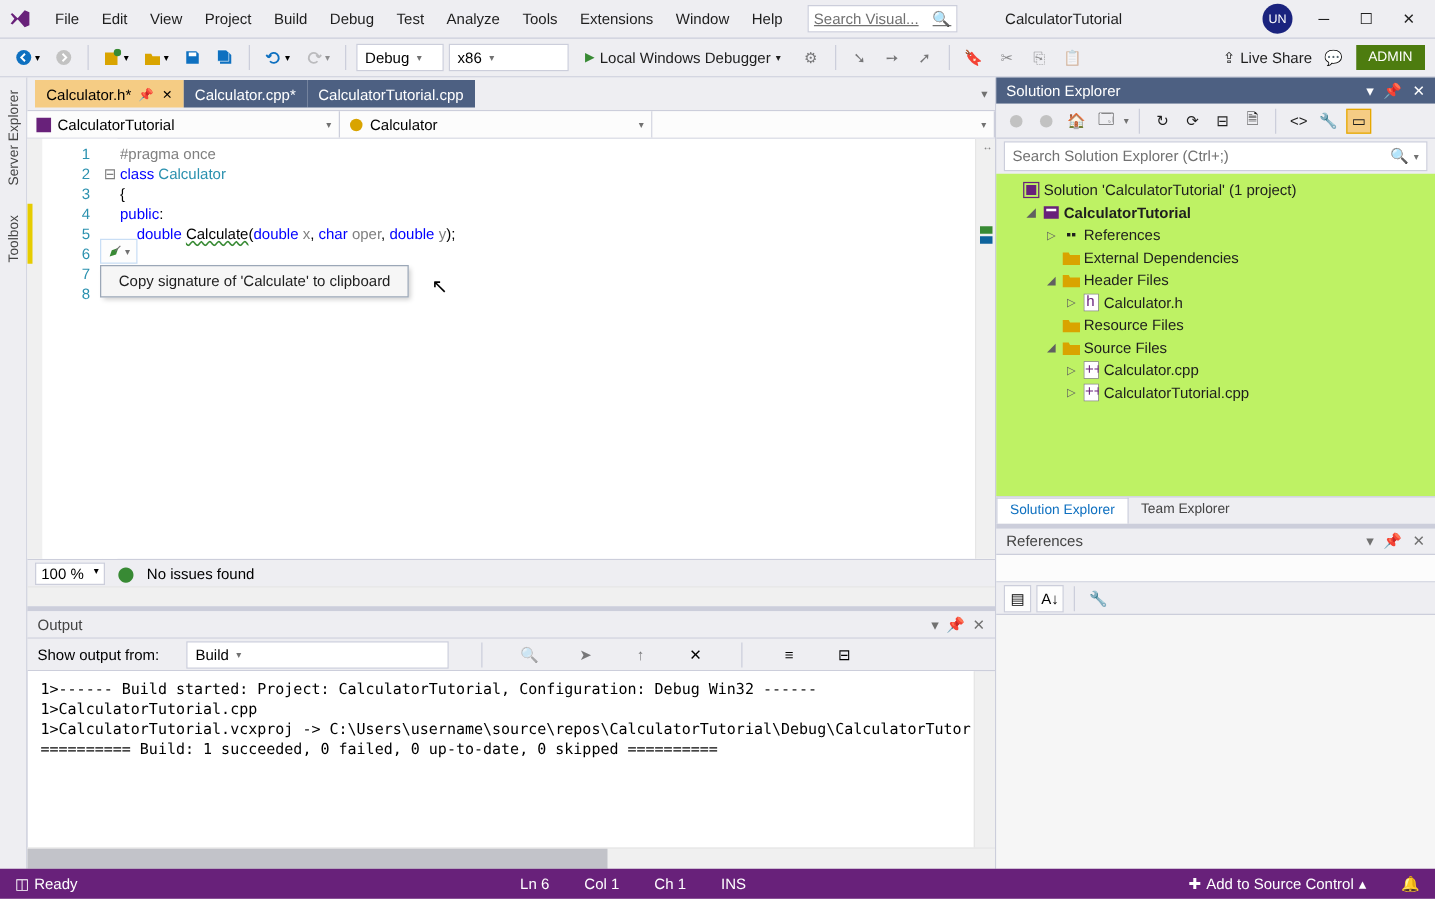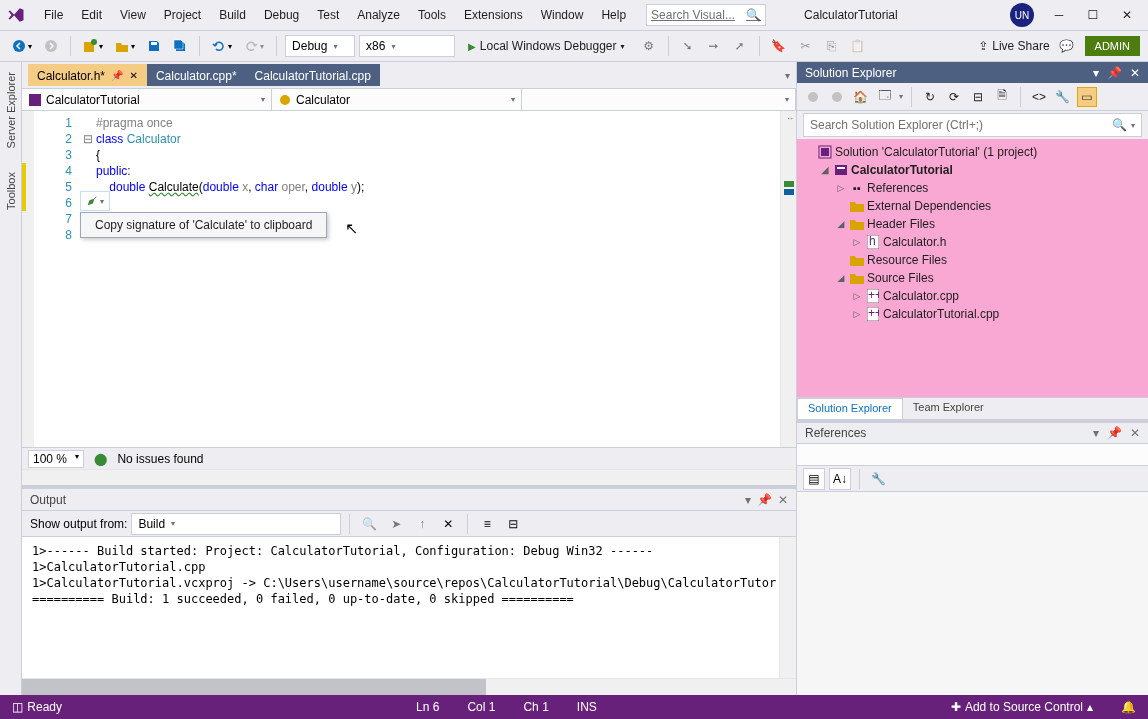--- a/index.html
+++ b/index.html
@@ -73,36 +73,36 @@
 
 .statusbar-editor { height: 22px; border-top: 1px solid #cccedb; background: #eeeef2; display: flex; align-items: center; padding: 0 6px; gap: 10px; }
 .zoom { width: 56px; border: 1px solid #cccedb; background: #fff; font-size: 11px; padding: 1px 4px; display: flex; justify-content: space-between; }
 .ok-icon { color: #388a34; }
 .editor-scroll { height: 16px; background: #f0f0f0; border-top: 1px solid #e6e6e6; }
 
 .output { border-top: 4px solid #cccedb; display: flex; flex-direction: column; min-height: 210px; }
 .panel-header { height: 22px; background: #eeeef2; border-bottom: 1px solid #cccedb; display: flex; align-items: center; padding: 0 8px; }
 .panel-header .title { color: #444; }
 .panel-header .right { margin-left: auto; display: flex; gap: 6px; color: #717171; font-size: 10px; }
-.output-toolbar { height: 26px; background: #eeeef2; display: flex; align-items: center; padding: 0 8px; gap: 4px; border-bottom: 1px solid #cccedb; }
+.output-toolbar { height: 26px; background: #eeeef2; display: flex; align-items: center; padding: 0 8px; gap: 22px; border-bottom: 1px solid #cccedb; }
 .output-toolbar .combo { min-width: 210px; }
 .output-body { flex: 1; background: #fff; padding: 6px 10px; font-family: Consolas, monospace; font-size: 12px; color: #000; overflow: auto; white-space: pre; line-height: 16px; }
 .out-scroll-v { width: 17px; background: #f0f0f0; border-left: 1px solid #e6e6e6; }
 .out-scroll-h { height: 17px; background: #f0f0f0; border-top: 1px solid #e6e6e6; display: flex; }
 .out-scroll-h .thumb { width: 60%; height: 100%; background: #c2c3c9; }
 
 .right-pane { width: 352px; display: flex; flex-direction: column; border-left: 1px solid #cccedb; }
 .tool-header { height: 21px; background: #4d6082; color: #fff; display: flex; align-items: center; padding: 0 8px; font-size: 12px; }
 .tool-header .right { margin-left: auto; display: flex; gap: 8px; font-size: 10px; }
 .solexp-toolbar { height: 28px; background: #eeeef2; border-bottom: 1px solid #cccedb; display: flex; align-items: center; padding: 0 6px; gap: 4px; }
 .solexp-toolbar .tbi { width: 20px; height: 20px; display: flex; align-items: center; justify-content: center; cursor: pointer; color: #1e1e1e; }
 .solexp-toolbar .tbi.active { background: #f5cc84; border: 1px solid #e5a800; }
 .solexp-search { height: 24px; border: 1px solid #cccedb; margin: 2px 6px; background: #fff; display: flex; align-items: center; padding: 0 6px; color: #717171; font-size: 11px; }
 .solexp-search span:first-child { flex: 1; }
-.tree { flex: 1; background: #f9a8d4; overflow: auto; padding: 4px 0; }
+.tree { flex: 1; background: #bef264; overflow: auto; padding: 4px 0; }
 .tree-row { display: flex; align-items: center; height: 18px; padding-left: 6px; gap: 2px; cursor: pointer; font-size: 12px; color: #1e1e1e; }
 .tree-row .exp { width: 12px; font-size: 9px; color: #606060; text-align: center; }
 .tree-row .ico { width: 16px; height: 16px; display: flex; align-items: center; justify-content: center; font-size: 11px; }
 .tree-row.bold { font-weight: 600; }
 .ind1 { padding-left: 22px; } .ind2 { padding-left: 38px; } .ind3 { padding-left: 54px; }
 
 .panel-tabs { height: 22px; background: #eeeef2; border-top: 1px solid #cccedb; display: flex; }
 .panel-tab { padding: 3px 10px; font-size: 11px; cursor: pointer; }
 .panel-tab.active { background: #fff; border: 1px solid #cccedb; border-bottom: none; color: #0e70c0; }
 .panel-tab.inactive { color: #444; }

